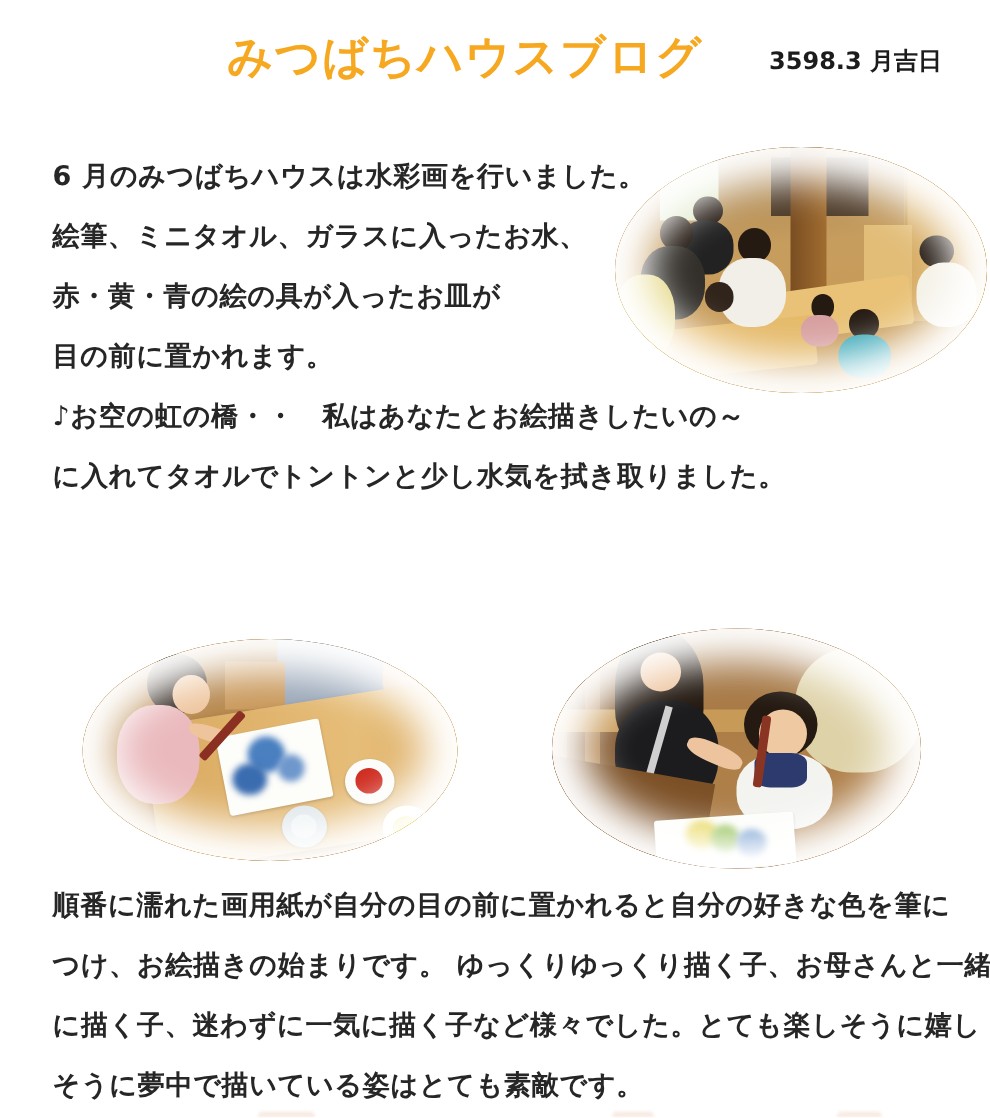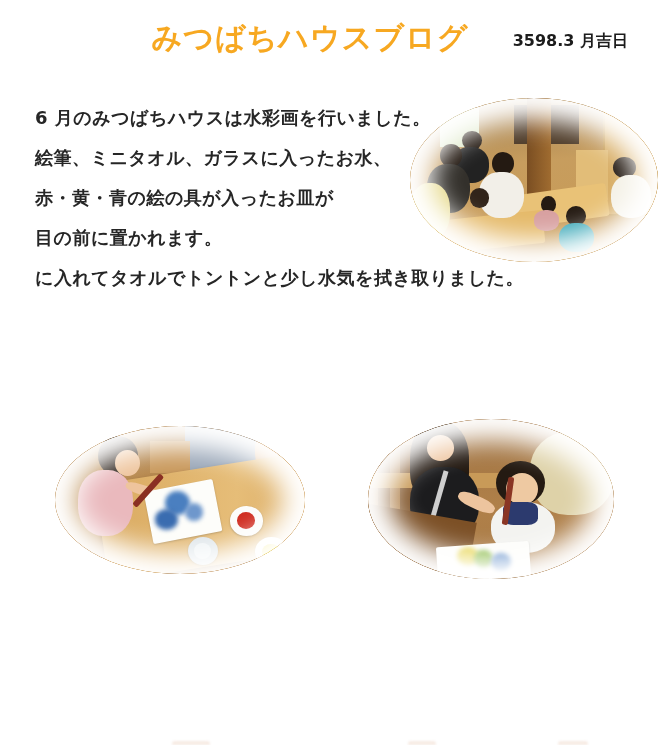--- a/index.html
+++ b/index.html
@@ -47,20 +47,21 @@
 <div class="page">
 
   <div class="title">みつばちハウスブログ</div>
   <div class="date">3598.3 月吉日</div>
 
   <div class="para" id="para1">
     <div class="line">6 月のみつばちハウスは水彩画を行いました。</div>
     <div class="line">絵筆、ミニタオル、ガラスに入ったお水、</div>
     <div class="line">赤・黄・青の絵の具が入ったお皿が</div>
     <div class="line">目の前に置かれます。</div>
+    <div class="line">♪お空の虹の橋・・　私はあなたとお絵描きしたいの～</div>
     <div class="line">に入れてタオルでトントンと少し水気を拭き取りました。</div>
   </div>
 
   <div class="photo" id="photo1">
     <div style="inset:0;background:linear-gradient(175deg,#9c7a4a,#c79d5e 40%,#c99a52);"></div>
     <div style="left:12%;top:6%;width:16%;height:24%;background:#dde8c8;"></div>
     <div style="left:42%;top:4%;width:26%;height:24%;background:#4e3b28;"></div>
     <div style="left:47%;top:0;width:10%;height:62%;background:linear-gradient(90deg,#7a4e22,#a06c30);"></div>
     <div style="right:0;top:4%;width:22%;height:68%;background:#d8ae66;box-shadow:inset 0 0 0 2px #c49a52;"></div>
     <div style="right:20%;top:32%;width:13%;height:30%;background:#e2bd78;"></div>
@@ -76,20 +77,26 @@
     <div class="head" style="left:24%;top:55%;width:8%;height:12%;background:#31241a;"></div>
     <div class="head" style="right:9%;top:36%;width:9%;height:13%;"></div>
     <div class="bodyblob" style="right:3%;top:47%;width:16%;height:26%;background:#f4f1e6;"></div>
     <div class="head" style="left:63%;top:66%;width:8%;height:12%;"></div>
     <div class="bodyblob" style="left:60%;top:76%;width:14%;height:18%;background:#3ba8b8;"></div>
     <div class="head" style="left:53%;top:60%;width:6%;height:10%;"></div>
     <div class="bodyblob" style="left:50%;top:68%;width:10%;height:13%;background:#d8a0a0;"></div>
     <div class="feather"></div>
   </div>
 
+  <div class="para" id="para2">
+    <div class="line">順番に濡れた画用紙が自分の目の前に置かれると自分の好きな色を筆に</div>
+    <div class="line">つけ、お絵描きの始まりです。 ゆっくりゆっくり描く子、お母さんと一緒</div>
+    <div class="line">に描く子、迷わずに一気に描く子など様々でした。とても楽しそうに嬉し</div>
+    <div class="line">そうに夢中で描いている姿はとても素敵です。</div>
+  </div>
 
   <div class="photo" id="photo2">
     <div style="inset:0;background:linear-gradient(180deg,#ab7c44,#bb8c50 45%,#c08c4f);"></div>
     <div style="left:52%;top:0;width:30%;height:36%;background:#9aa7b8;border-radius:0 0 30% 30%;"></div>
     <div style="left:80%;top:6%;width:9%;height:22%;background:#e4bd94;border-radius:40%;"></div>
     <div style="left:38%;top:10%;width:16%;height:22%;background:#c9995c;"></div>
     <div style="left:18%;top:28%;width:90%;height:66%;background:linear-gradient(100deg,#d9a95f,#e6bd78 60%,#d8a65b);transform:rotate(-9deg);border-radius:6px;box-shadow:0 2px 4px rgba(0,0,0,.25);"></div>
     <div class="head" style="left:17%;top:7%;width:16%;height:27%;"></div>
     <div style="left:24%;top:16%;width:10%;height:18%;background:#eec49c;border-radius:50%;"></div>
     <div class="bodyblob" style="left:9%;top:30%;width:22%;height:44%;background:#eab9bd;"></div>

